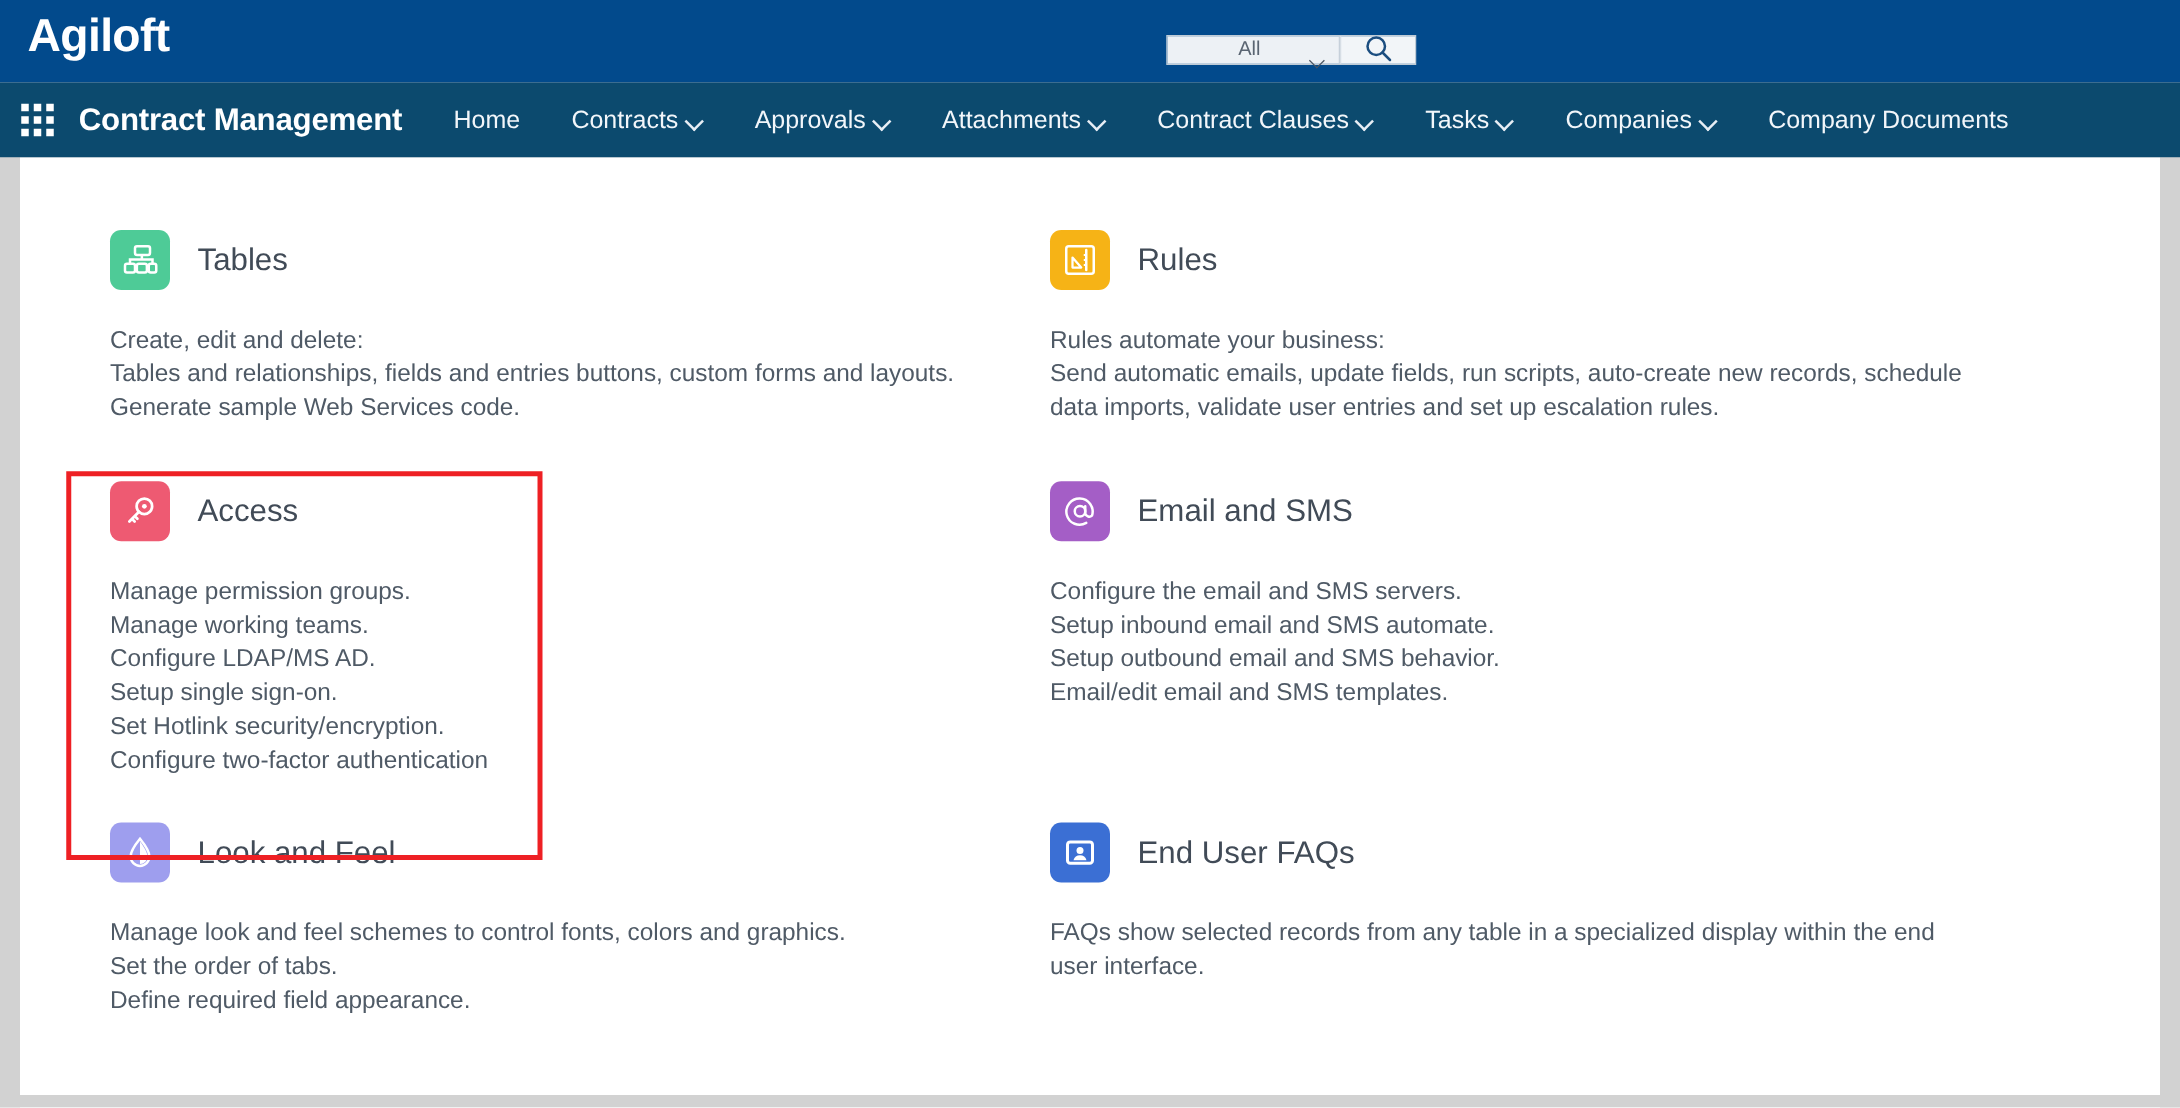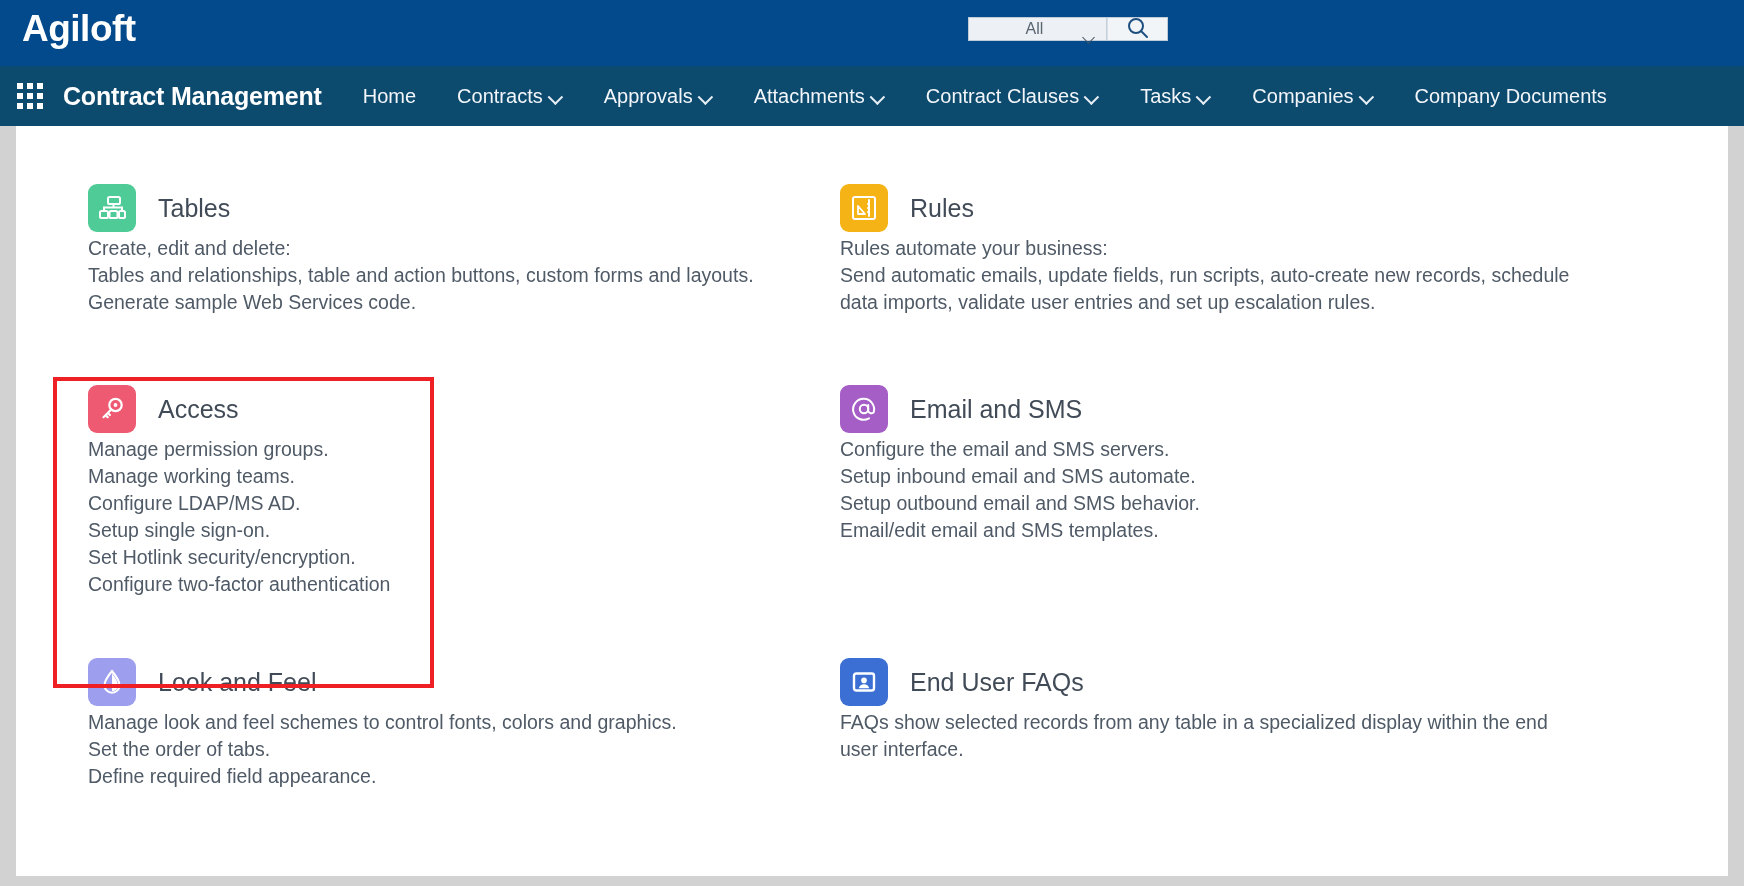--- a/index.html
+++ b/index.html
@@ -32,26 +32,25 @@
     left: 22px; top: 8px;
     font-size: 37px;
     font-weight: bold;
     color: #ffffff;
     letter-spacing: -0.5px;
     font-family: "Liberation Sans", sans-serif;
   }
 
   .search-wrap {
     position: absolute;
-    left: 933px; top: 17px;
+    left: 933px; top: 28px;
     height: 24px;
     display: flex;
     align-items: stretch;
     border: 1px solid #bfcbd6;
-    margin-left: 35px;
   }
   .search-scope {
     width: 138px;
     background: #edf1f5;
     border: none;
     border-right: 1px solid #c6d0da;
     display: flex;
     align-items: center;
     justify-content: space-between;
     padding: 0 14px 0 0;
@@ -182,21 +181,21 @@
     align-items: center;
     justify-content: center;
     flex: none;
   }
   .card-title {
     font-size: 25px;
     color: #414b57;
     font-family: "Liberation Sans", sans-serif;
   }
   .card-body {
-    margin-top: 3px;
+    margin-top: 27px;
     font-size: 19.5px;
     line-height: 27px;
     color: #4f5a66;
     font-family: "Liberation Sans", sans-serif;
   }
   .card-body div { white-space: nowrap; }
 
   
   .highlight {
     position: absolute;
@@ -292,21 +291,21 @@
               <rect x="3" y="18" width="8" height="7" rx="1.6" fill="none" stroke="#fff" stroke-width="2"></rect>
               <rect x="12.5" y="18" width="8" height="7" rx="1.6" fill="none" stroke="#fff" stroke-width="2"></rect>
               <rect x="22" y="18" width="6" height="7" rx="1.6" fill="none" stroke="#fff" stroke-width="2"></rect>
               <path d="M7 18 V14.5 H25 V18 M16.5 14.5 V11" fill="none" stroke="#fff" stroke-width="2"></path>
             </svg>
           </div>
           <div class="card-title">Tables</div>
         </div>
         <div class="card-body">
           <div>Create, edit and delete:</div>
-          <div>Tables and relationships, table and action buttons, custom forms and layouts.</div>
+          <div>Tables and relationships, fields and entries buttons, custom forms and layouts.</div>
           <div>Generate sample Web Services code.</div>
         </div>
       </div>
 
       <div class="card" style="left:824px; top:58px;">
         <div class="card-head">
           <div class="card-icon" style="background:#F6B316;">
             <svg width="30" height="30" viewBox="0 0 30 30">
               <rect x="4" y="4" width="22" height="22" rx="2" fill="none" stroke="#fff" stroke-width="2"></rect>
               <path d="M9 21 L9 13 L16 21 Z" fill="none" stroke="#fff" stroke-width="1.8" stroke-linejoin="round"></path>

